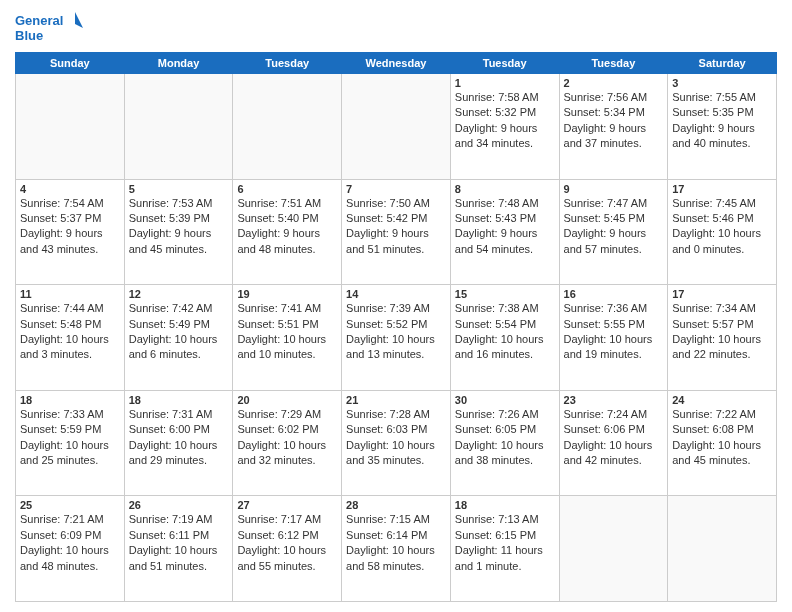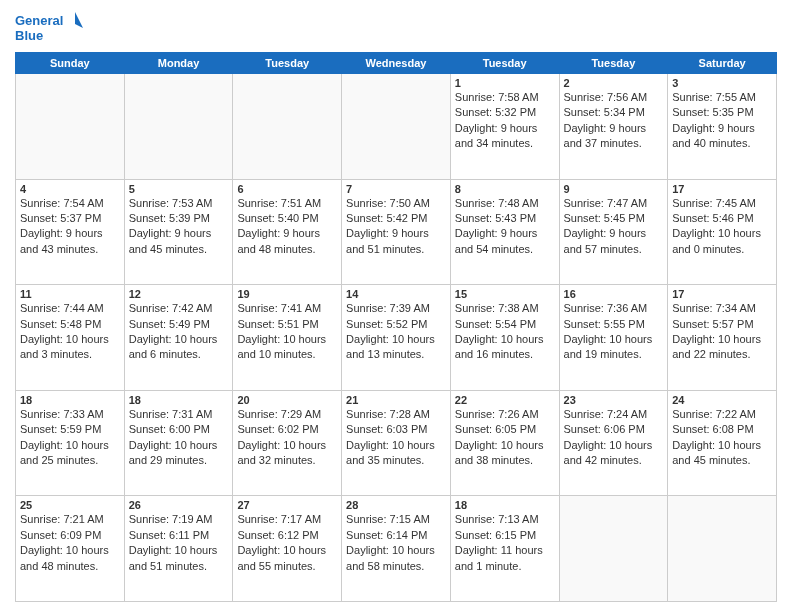--- a/index.html
+++ b/index.html
@@ -201,21 +201,21 @@
           </td>
           <td>
             <span class="day-num">20</span>
             <div class="day-info">Sunrise: 7:29 AM<br>Sunset: 6:02 PM<br>Daylight: 10 hours<br>and 32 minutes.</div>
           </td>
           <td>
             <span class="day-num">21</span>
             <div class="day-info">Sunrise: 7:28 AM<br>Sunset: 6:03 PM<br>Daylight: 10 hours<br>and 35 minutes.</div>
           </td>
           <td>
-            <span class="day-num">22</span>
+            <span class="day-num">30</span>
             <div class="day-info">Sunrise: 7:26 AM<br>Sunset: 6:05 PM<br>Daylight: 10 hours<br>and 38 minutes.</div>
           </td>
           <td>
             <span class="day-num">23</span>
             <div class="day-info">Sunrise: 7:24 AM<br>Sunset: 6:06 PM<br>Daylight: 10 hours<br>and 42 minutes.</div>
           </td>
           <td>
             <span class="day-num">24</span>
             <div class="day-info">Sunrise: 7:22 AM<br>Sunset: 6:08 PM<br>Daylight: 10 hours<br>and 45 minutes.</div>
           </td>

